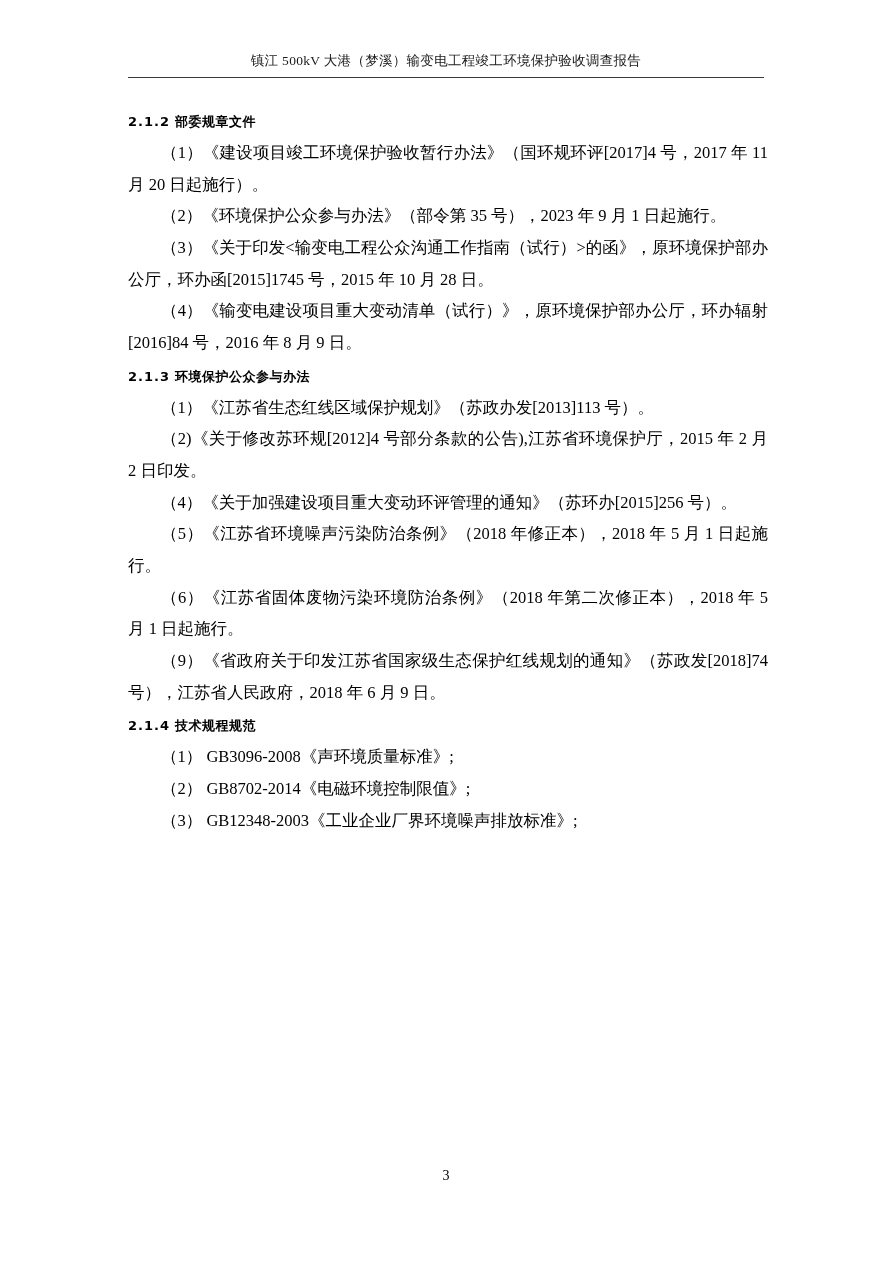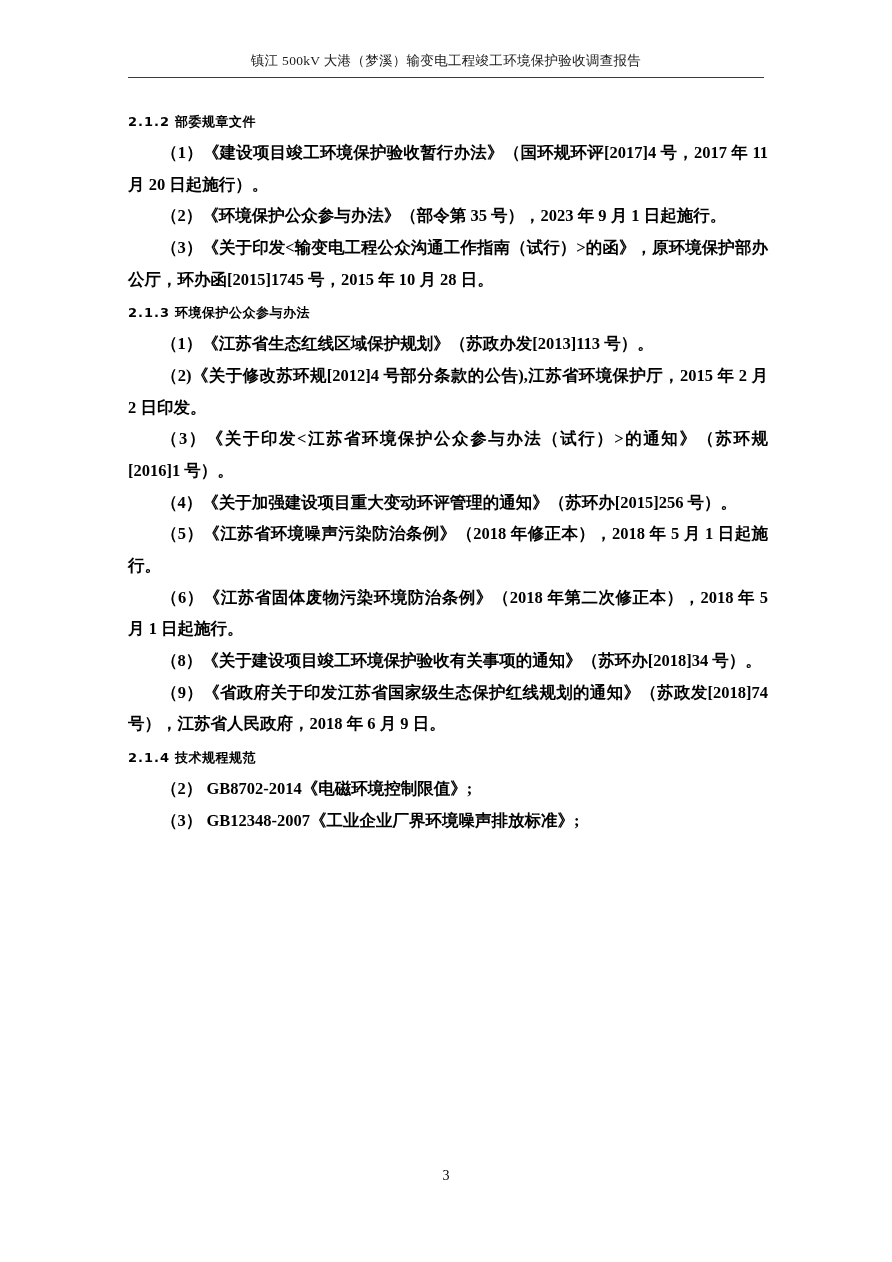--- a/index.html
+++ b/index.html
@@ -53,21 +53,20 @@
     letter-spacing: 1px;
   }
   p.para {
     font-size: 16.5px;
     line-height: 1.92;
     margin: 0 0 0 0;
     text-align: justify;
     text-justify: inter-ideograph;
     text-indent: 2em;
     color: #000;
-    font-weight: bold;
   }
   .footer {
     position: absolute;
     bottom: 78px;
     left: 0;
     width: 892px;
     text-align: center;
     font-size: 14px;
     color: #000;
   }
@@ -82,40 +81,40 @@
   <div class="content">
 
     <h2 class="section-heading">
       <span class="num">2.1.2</span>
       <span>部委规章文件</span>
     </h2>
 
     <p class="para">（1）《建设项目竣工环境保护验收暂行办法》（国环规环评[2017]4 号，2017 年 11 月 20 日起施行）。</p>
     <p class="para">（2）《环境保护公众参与办法》（部令第 35 号），2023 年 9 月 1 日起施行。</p>
     <p class="para">（3）《关于印发&lt;输变电工程公众沟通工作指南（试行）&gt;的函》，原环境保护部办公厅，环办函[2015]1745 号，2015 年 10 月 28 日。</p>
+    <p class="para">（4）《输变电建设项目重大变动清单（试行）》，原环境保护部办公厅，环办辐射[2016]84 号，2016 年 8 月 9 日。</p>
 
     <h2 class="section-heading">
       <span class="num">2.1.3</span>
       <span>环境保护公众参与办法</span>
     </h2>
 
     <p class="para">（1）《江苏省生态红线区域保护规划》（苏政办发[2013]113 号）。</p>
     <p class="para">（2)《关于修改苏环规[2012]4 号部分条款的公告),江苏省环境保护厅，2015 年 2 月 2 日印发。</p>
-    <p class="para">（3）《关于印发&lt;江苏省环境保护公众参与办法（试行）&gt;的通知》（苏环规[2016]1 号）。</p>
     <p class="para">（4）《关于加强建设项目重大变动环评管理的通知》（苏环办[2015]256 号）。</p>
     <p class="para">（5）《江苏省环境噪声污染防治条例》（2018 年修正本），2018 年 5 月 1 日起施行。</p>
     <p class="para">（6）《江苏省固体废物污染环境防治条例》（2018 年第二次修正本），2018 年 5 月 1 日起施行。</p>
-    <p class="para">（8）《关于建设项目竣工环境保护验收有关事项的通知》（苏环办[2018]34 号）。</p>
     <p class="para">（9）《省政府关于印发江苏省国家级生态保护红线规划的通知》（苏政发[2018]74 号），江苏省人民政府，2018 年 6 月 9 日。</p>
 
     <h2 class="section-heading">
       <span class="num">2.1.4</span>
       <span>技术规程规范</span>
     </h2>
 
+    <p class="para">（1） GB3096-2008《声环境质量标准》;</p>
     <p class="para">（2） GB8702-2014《电磁环境控制限值》;</p>
-    <p class="para">（3） GB12348-2007《工业企业厂界环境噪声排放标准》;</p>
+    <p class="para">（3） GB12348-2003《工业企业厂界环境噪声排放标准》;</p>
 
   </div>
 
   <div class="footer">3</div>
 
 </div>
 
 </body></html>

